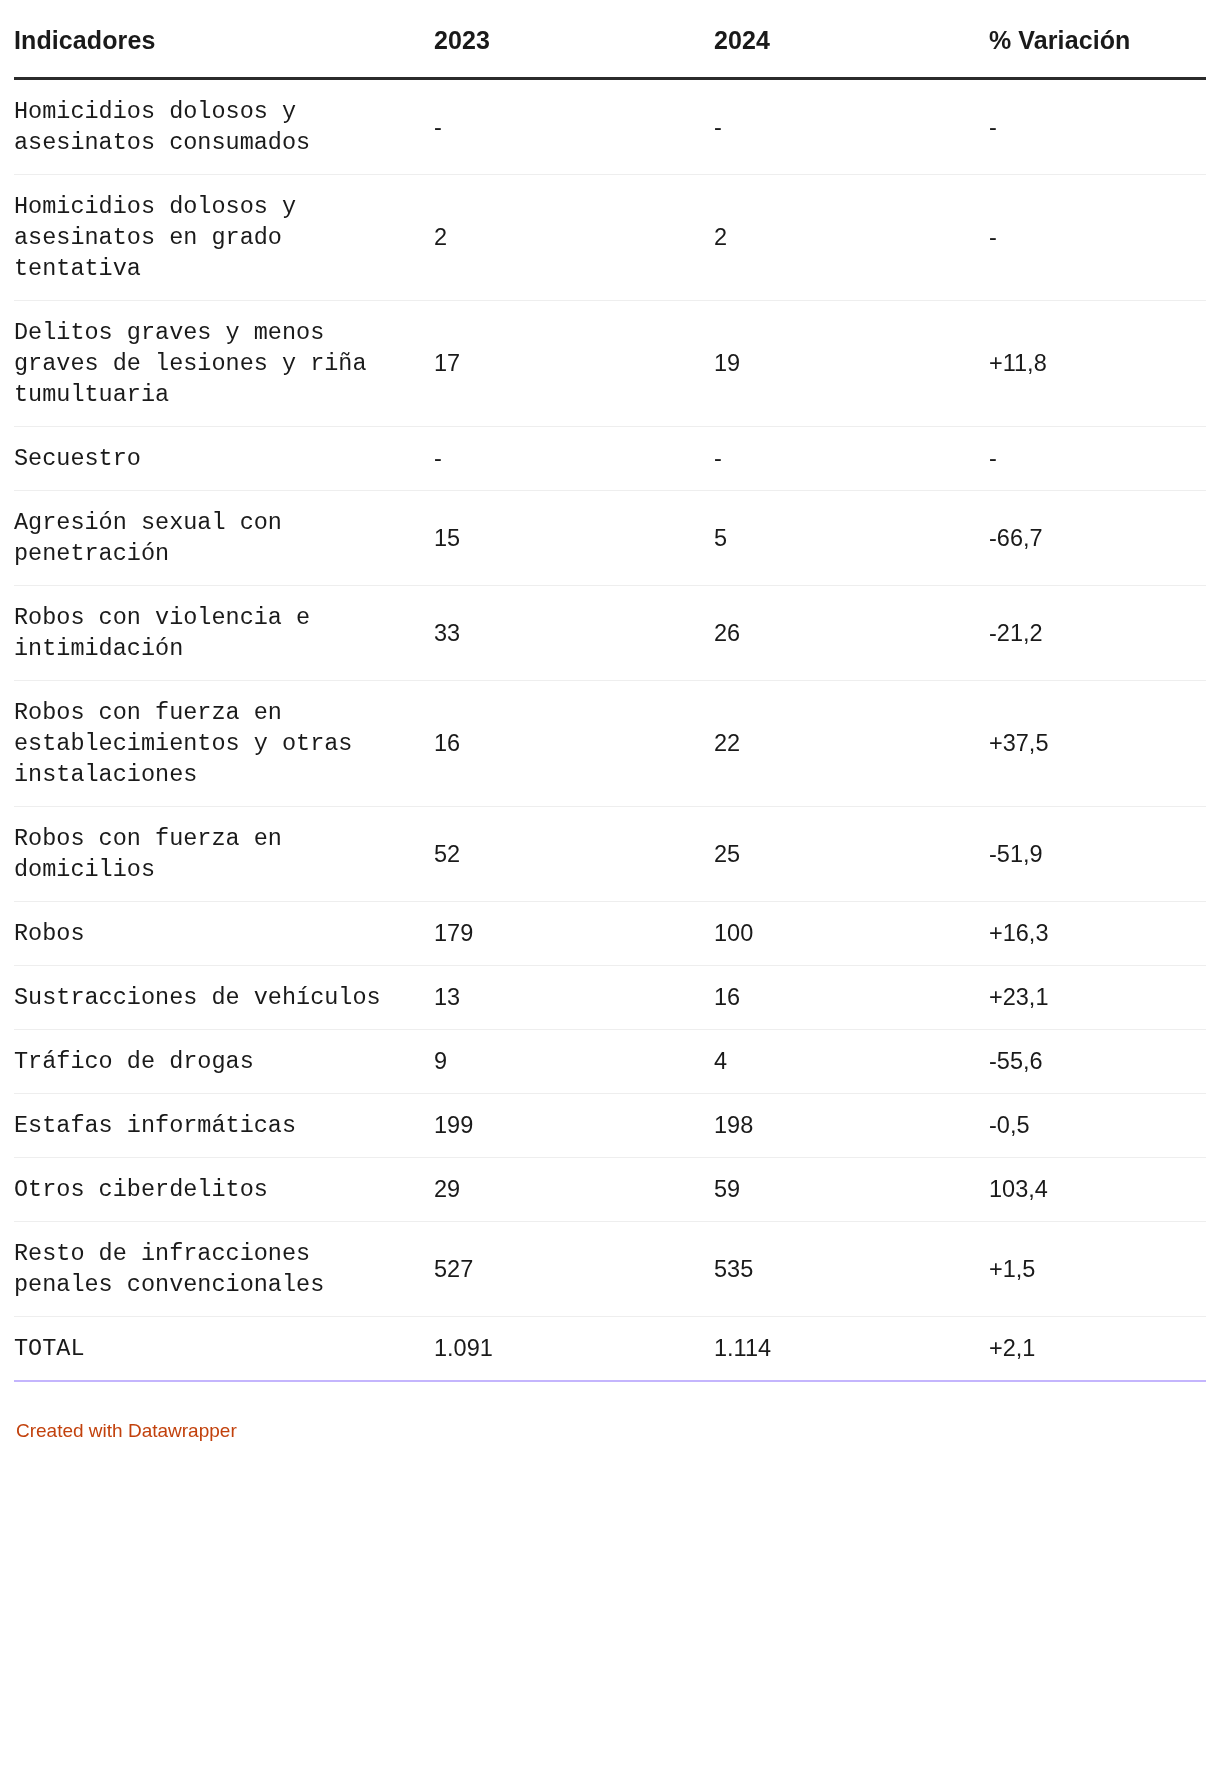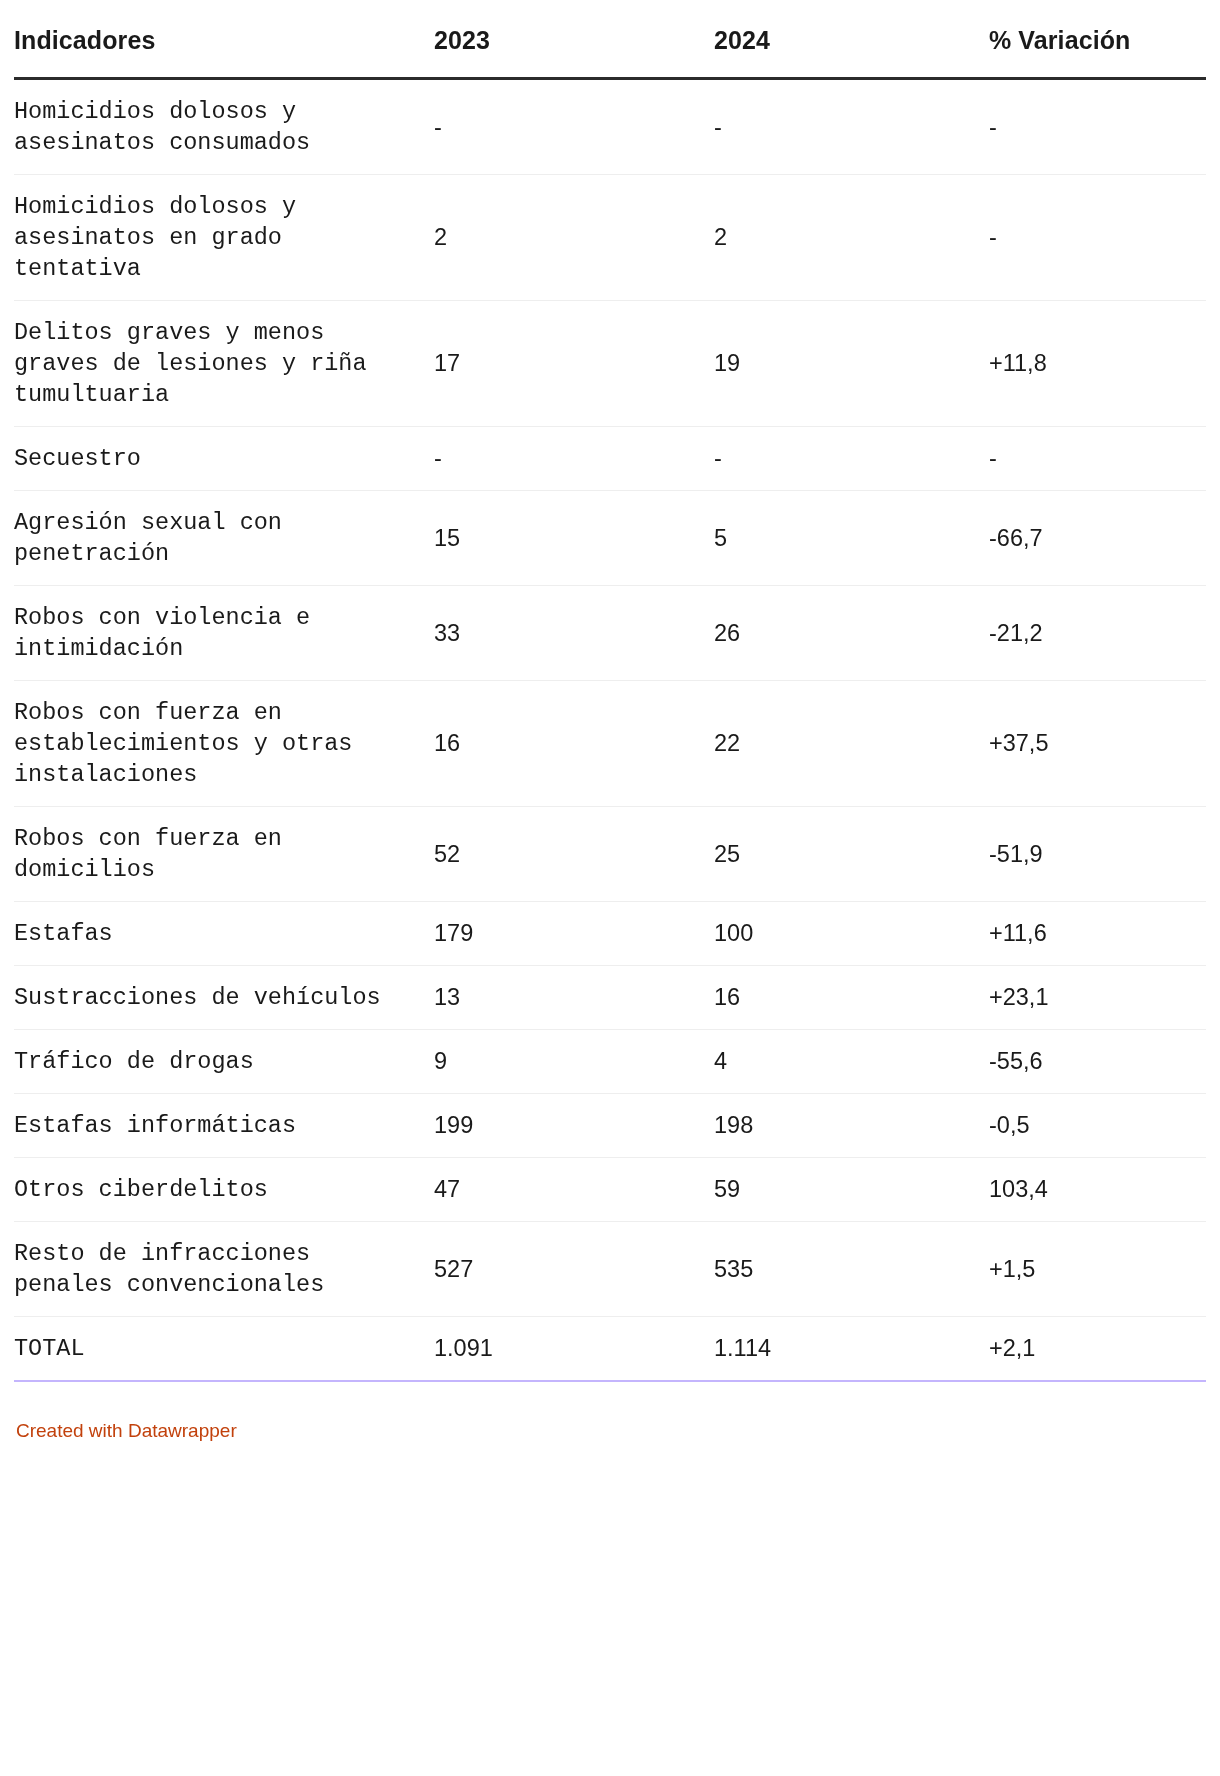--- a/index.html
+++ b/index.html
@@ -133,24 +133,24 @@
         <td>22</td>
         <td>+37,5</td>
       </tr>
       <tr>
         <td class="ind">Robos con fuerza en domicilios</td>
         <td>52</td>
         <td>25</td>
         <td>-51,9</td>
       </tr>
       <tr>
-        <td class="ind">Estafas</td>
+        <td class="ind">Robos</td>
         <td>179</td>
         <td>100</td>
-        <td>+11,6</td>
+        <td>+16,3</td>
       </tr>
       <tr>
         <td class="ind">Sustracciones de vehículos</td>
         <td>13</td>
         <td>16</td>
         <td>+23,1</td>
       </tr>
       <tr>
         <td class="ind">Tráfico de drogas</td>
         <td>9</td>
@@ -158,21 +158,21 @@
         <td>-55,6</td>
       </tr>
       <tr>
         <td class="ind">Estafas informáticas</td>
         <td>199</td>
         <td>198</td>
         <td>-0,5</td>
       </tr>
       <tr>
         <td class="ind">Otros ciberdelitos</td>
-        <td>47</td>
+        <td>29</td>
         <td>59</td>
         <td>103,4</td>
       </tr>
       <tr>
         <td class="ind">Resto de infracciones penales convencionales</td>
         <td>527</td>
         <td>535</td>
         <td>+1,5</td>
       </tr>
       <tr>

